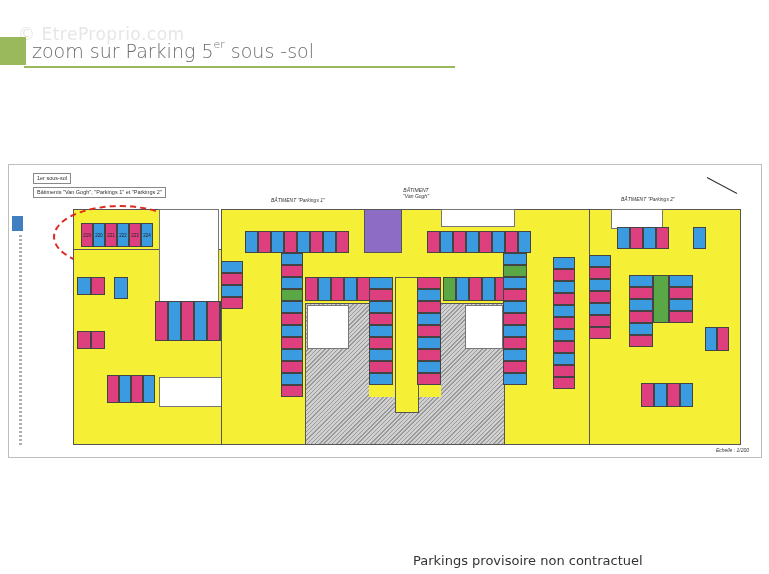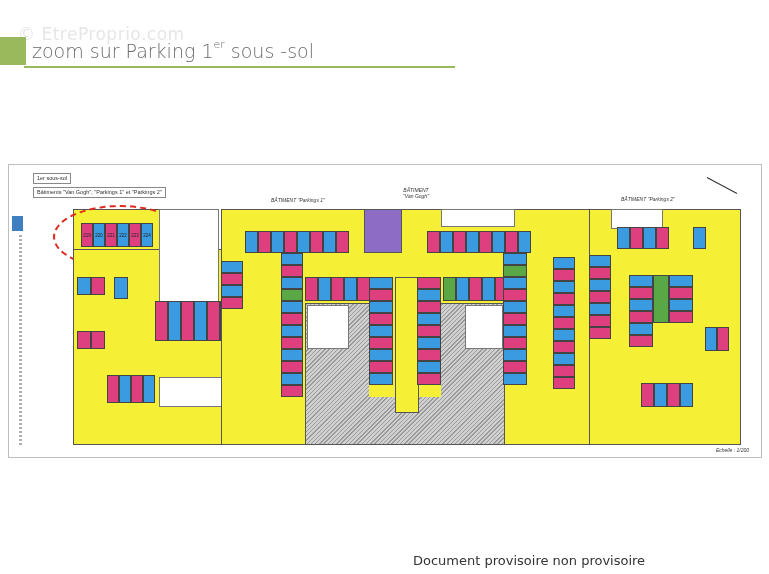--- a/index.html
+++ b/index.html
@@ -30,21 +30,21 @@
   .ellipse{position:absolute;left:44px;top:40px;width:130px;height:60px;border:2px dashed #e0281e;border-radius:50%;}
   .scale{position:absolute;right:12px;bottom:4px;font-size:5px;font-style:italic;color:#333;}
   .north{position:absolute;left:696px;top:20px;width:34px;height:1px;background:#333;transform:rotate(28deg);}
   .footer{position:absolute;left:413px;top:553px;font-size:13px;color:#333;font-family:"DejaVu Sans",sans-serif;}
 </style>
 </head>
 <body>
 
 <div class="watermark">© EtreProprio.com</div>
 <div class="title-block"></div>
-<div class="title"><span>zoom sur Parking 1</span><sup>er</sup><span> sous -sol</span></div>
+<div class="title"><span>zoom sur Parking 5</span><sup>er</sup><span> sous -sol</span></div>
 <div class="title-rule"></div>
 
 <div class="plan">
   <div class="plan-inner">
     <div class="lbl-box" style="left:24px;top:8px;">1er sous-sol</div>
     <div class="lbl-box" style="left:24px;top:22px;">Bâtiments "Van Gogh", "Parkings 1" et "Parkings 2"</div>
     <div class="bldg" style="left:262px;top:32px;">BÂTIMENT "Parkings 1"</div>
     <div class="bldg" style="left:392px;top:22px;width:30px;white-space:normal;">BÂTIMENT "Van Gogh"</div>
     <div class="bldg" style="left:612px;top:31px;">BÂTIMENT "Parkings 2"</div>
     <div class="north"></div>
@@ -249,13 +249,13 @@
       <div class="spot pink" style="width:13px;height:24px;"></div>
       <div class="spot blue" style="width:13px;height:24px;"></div>
       <div class="spot pink" style="width:13px;height:24px;"></div>
       <div class="spot blue" style="width:13px;height:24px;"></div>
     </div>
 
     <div class="scale">Echelle : 1/200</div>
   </div>
 </div>
 
-<div class="footer">Document provisoire non provisoire</div>
+<div class="footer">Parkings provisoire non contractuel</div>
 
 </body></html>

